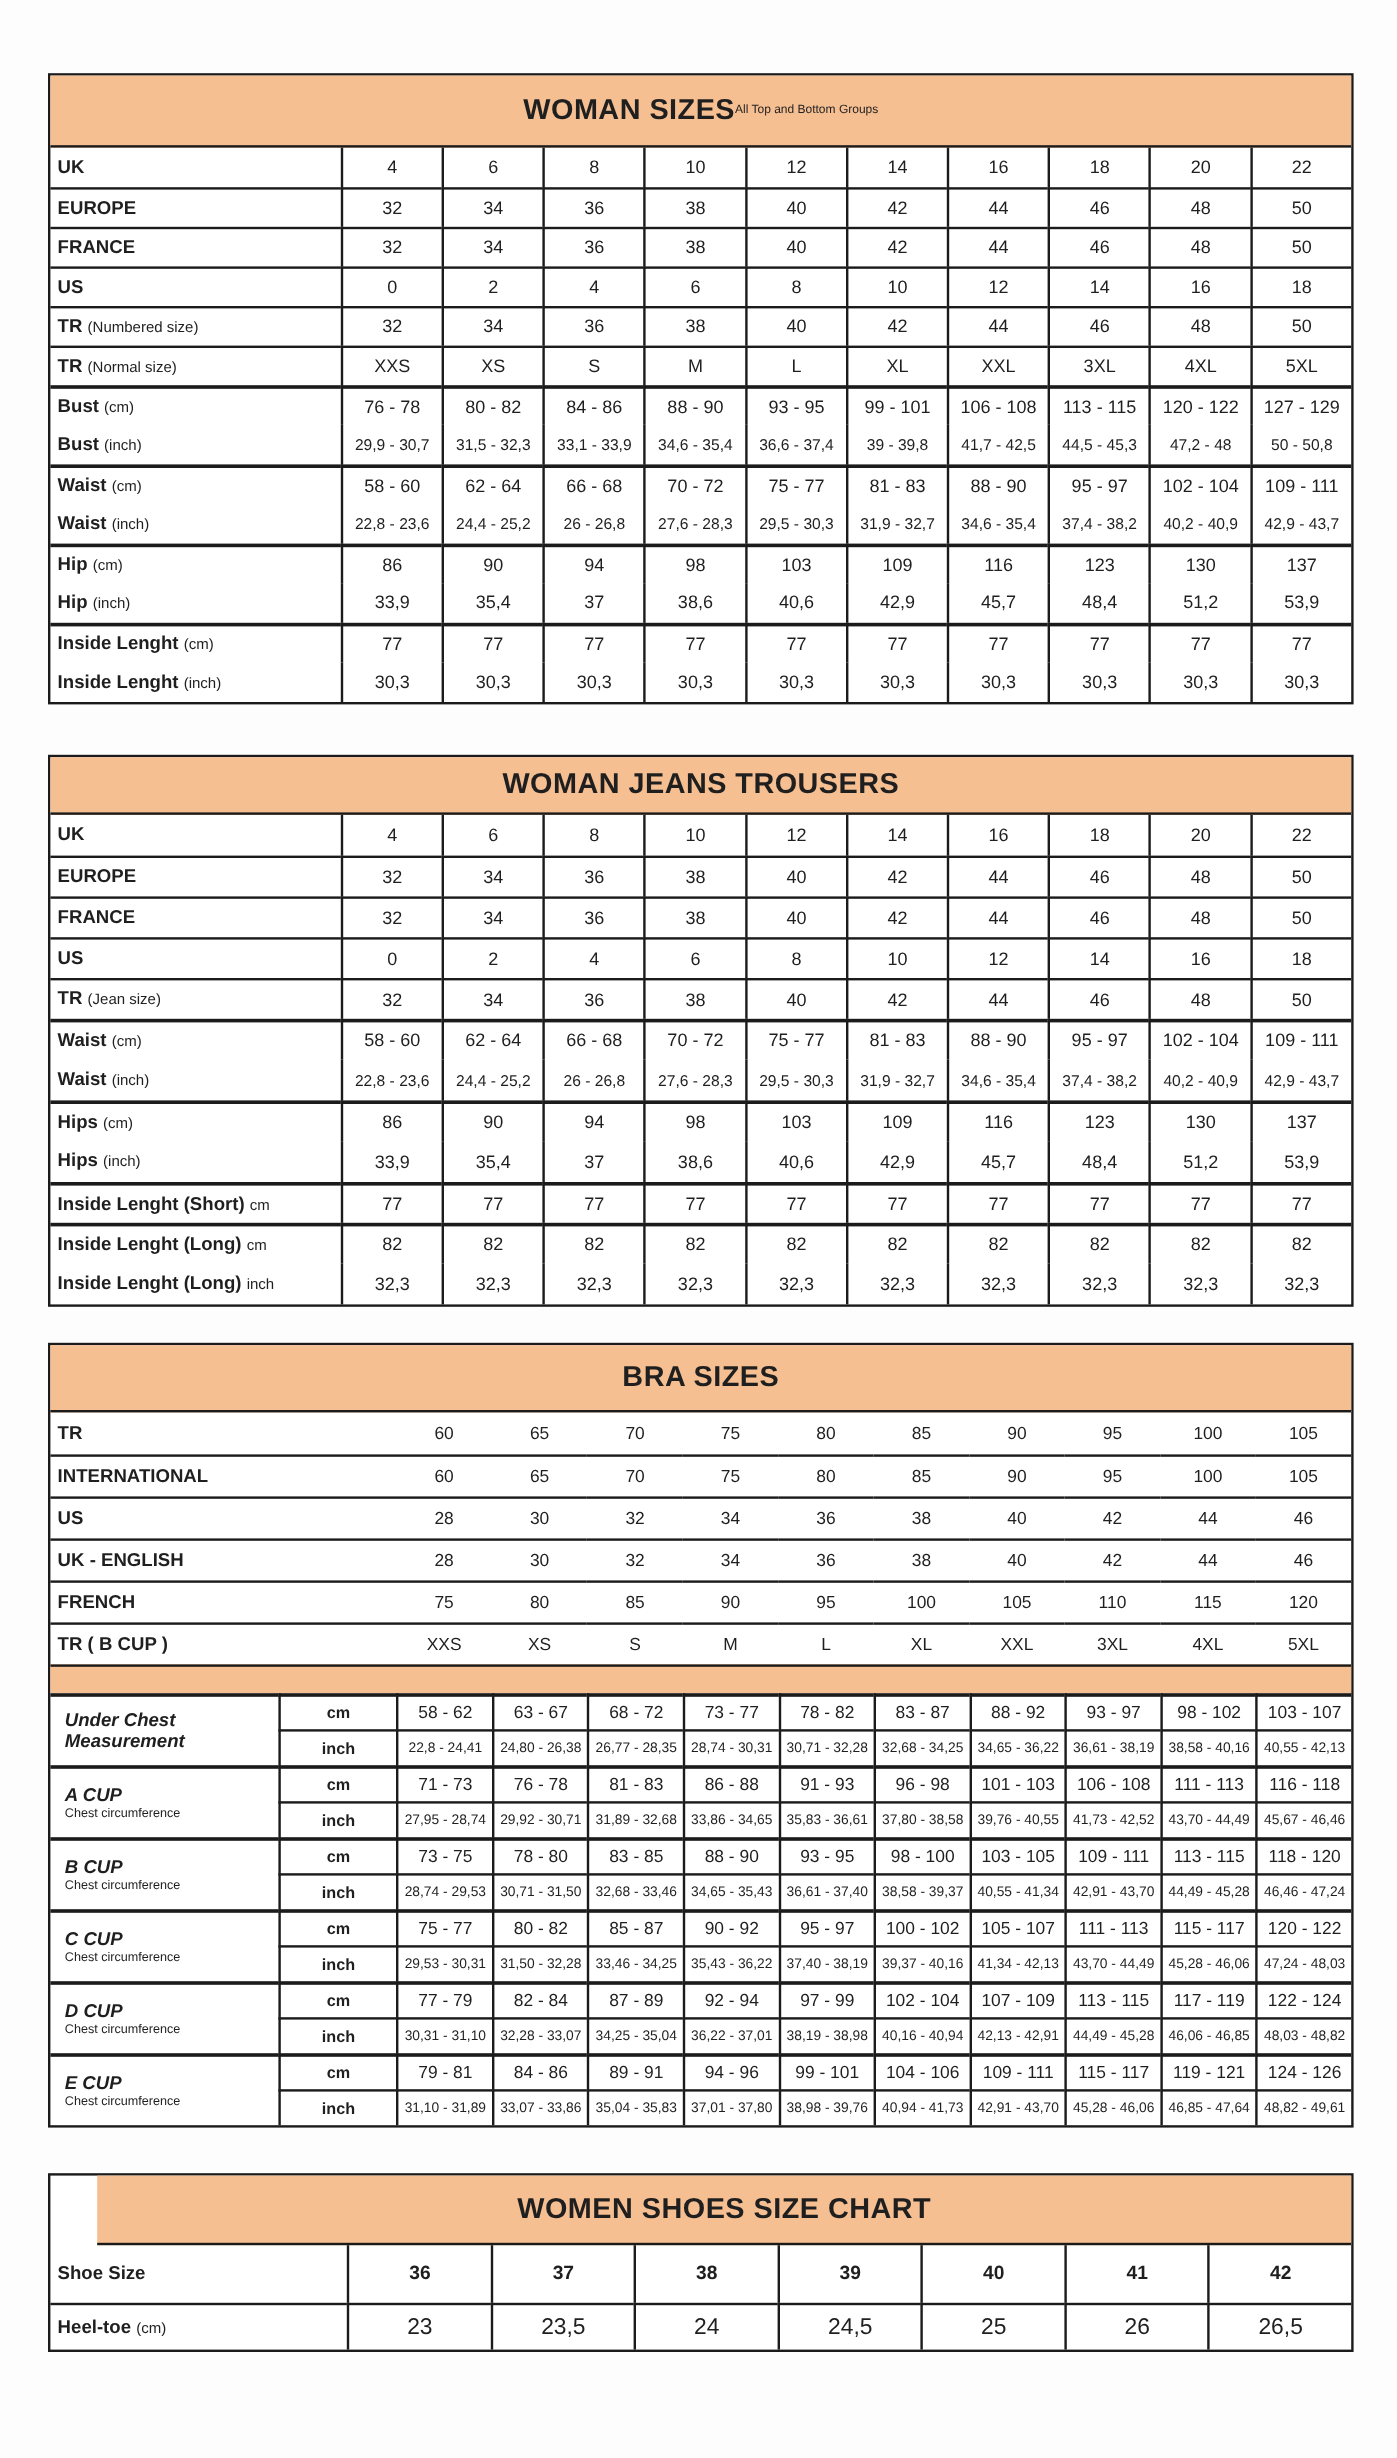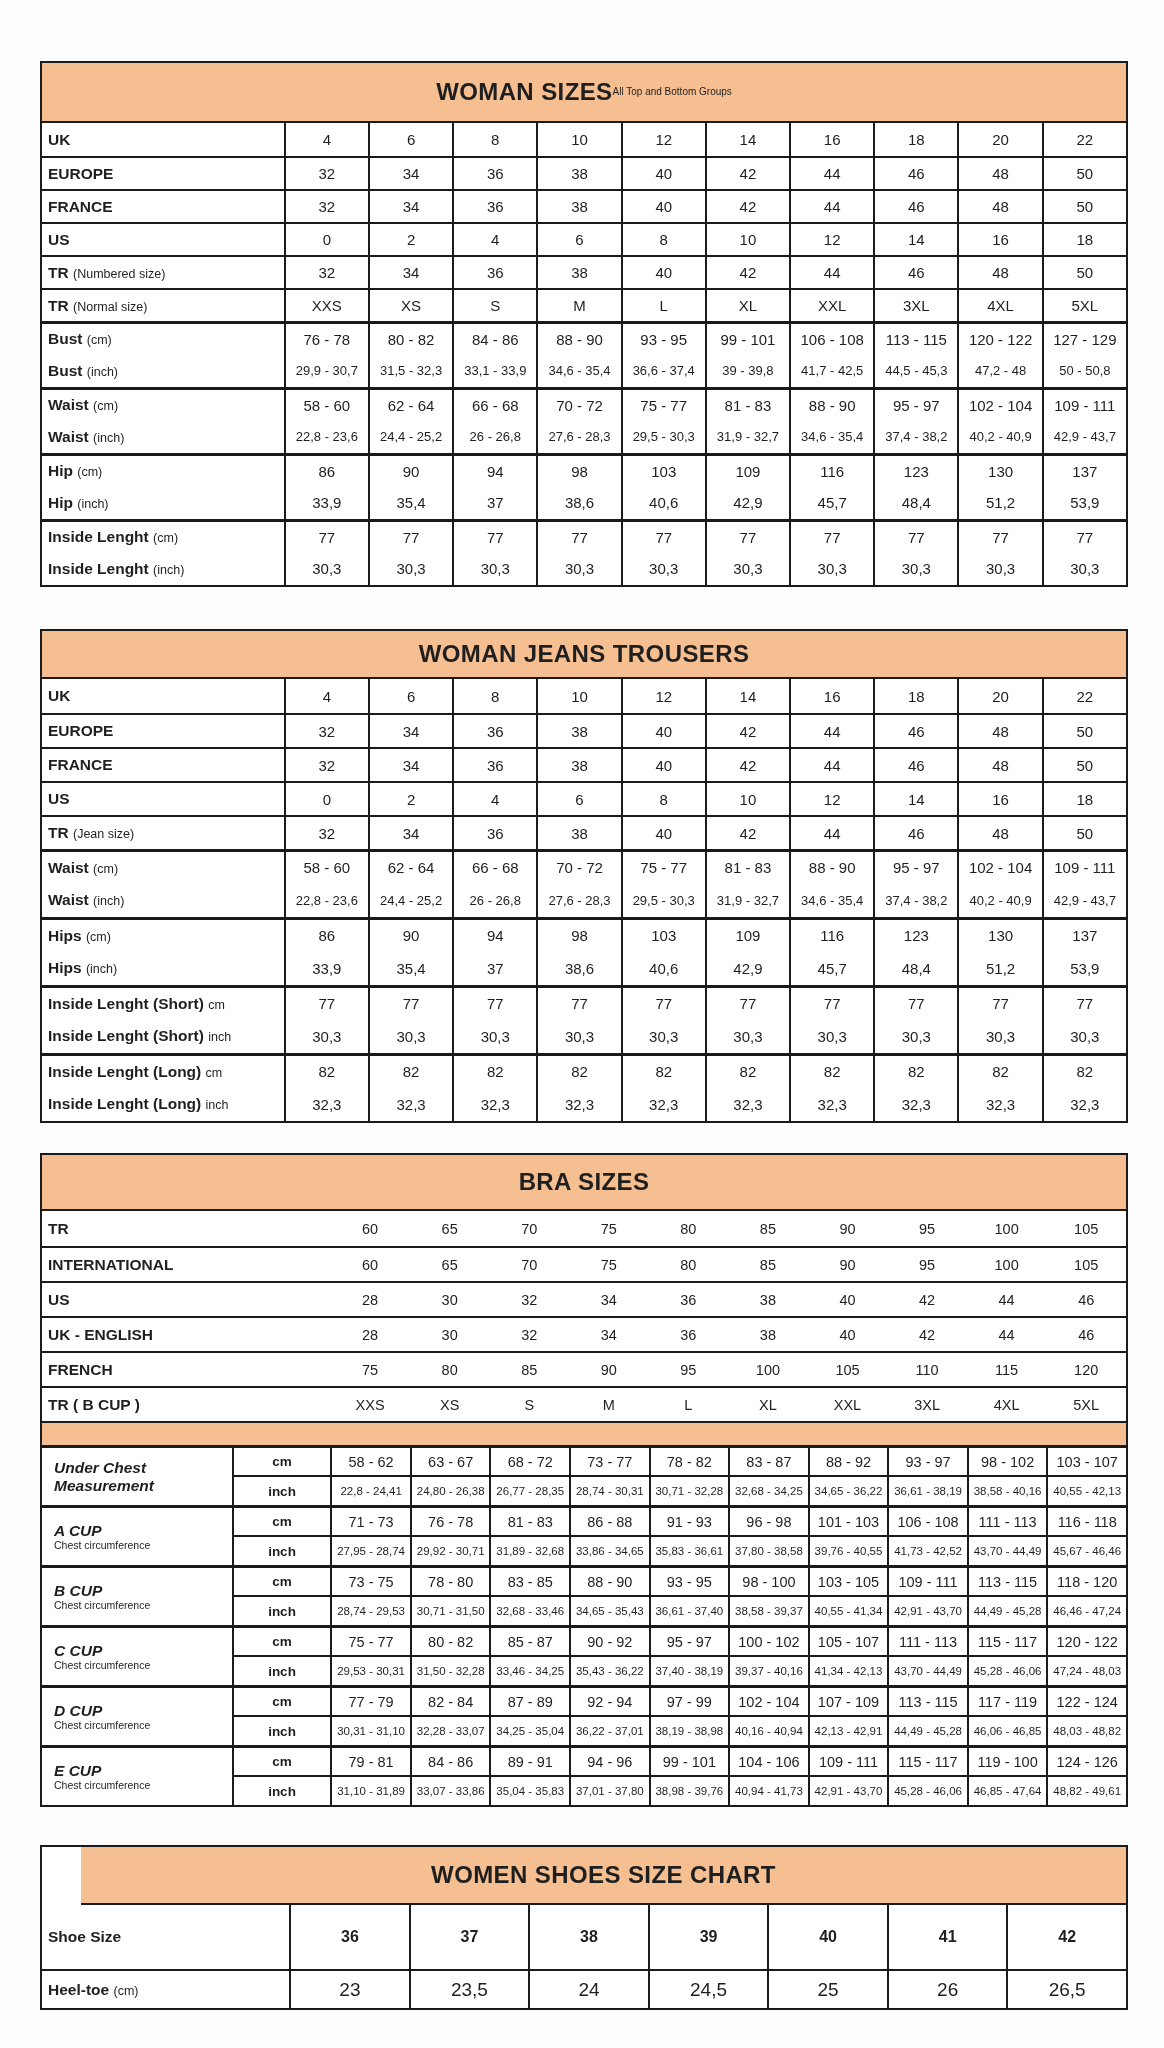--- a/index.html
+++ b/index.html
@@ -48,21 +48,21 @@
   #t-bra .val { font-size: 14.5px; }
   #t-bra .val.sm { font-size: 11.5px; }
   #t-bra tr.sep-row { height: 24px; }
   #t-bra td.sep { background: var(--orange); border-left: none; }
   #t-bra tbody.cup tr { height: 30px; }
   .unit { font-weight: 700; font-size: 13.5px; }
   .lbl-cup { text-align: left; padding-left: 12px; white-space: normal; line-height: 1.15; }
   .lbl-cup .lb { display: block; font-weight: 700; font-size: 15.5px; font-style: italic; }
   .lbl-cup .ls { display: block; font-weight: 400; font-size: 10.5px; }
 
-  #t-shoes tbody:nth-of-type(1) tr { height: 64px; }
+  #t-shoes tbody:nth-of-type(1) tr { height: 48px; }
   #t-shoes tbody:nth-of-type(2) tr { height: 39px; }
   #t-shoes tr.big .val { font-weight: 700; font-size: 16px; }
   #t-shoes .val { font-size: 19px; }
 
   #sec-woman { margin-top: 61px; }
   #sec-jeans { margin-top: 42px; }
   #sec-bra   { margin-top: 30px; }
   #sec-shoes { margin-top: 38px; }
 </style>
 </head>
@@ -429,33 +429,20 @@
           <td class="val">77</td>
           <td class="val">77</td>
           <td class="val">77</td>
           <td class="val">77</td>
           <td class="val">77</td>
           <td class="val">77</td>
           <td class="val">77</td>
           <td class="val">77</td>
           <td class="val">77</td>
           <td class="val">77</td>
-        </tr>
-        <tr class="sub">
-          <td class="lbl nl"><span class="lb">Inside Lenght (Short)</span> <span class="ln">inch</span></td>
-          <td class="val">30,3</td>
-          <td class="val">30,3</td>
-          <td class="val">30,3</td>
-          <td class="val">30,3</td>
-          <td class="val">30,3</td>
-          <td class="val">30,3</td>
-          <td class="val">30,3</td>
-          <td class="val">30,3</td>
-          <td class="val">30,3</td>
-          <td class="val">30,3</td>
         </tr>
       </tbody>
       <tbody class="grp thick">
         <tr>
           <td class="lbl nl"><span class="lb">Inside Lenght (Long)</span> <span class="ln">cm</span></td>
           <td class="val">82</td>
           <td class="val">82</td>
           <td class="val">82</td>
           <td class="val">82</td>
           <td class="val">82</td>
@@ -754,21 +741,21 @@
           </td>
           <td class="unit">cm</td>
           <td class="val">79 - 81</td>
           <td class="val">84 - 86</td>
           <td class="val">89 - 91</td>
           <td class="val">94 - 96</td>
           <td class="val">99 - 101</td>
           <td class="val">104 - 106</td>
           <td class="val">109 - 111</td>
           <td class="val">115 - 117</td>
-          <td class="val">119 - 100</td>
+          <td class="val">119 - 121</td>
           <td class="val">124 - 126</td>
         </tr>
         <tr>
           <td class="unit">inch</td>
           <td class="val sm">31,10 - 31,89</td>
           <td class="val sm">33,07 - 33,86</td>
           <td class="val sm">35,04 - 35,83</td>
           <td class="val sm">37,01 - 37,80</td>
           <td class="val sm">38,98 - 39,76</td>
           <td class="val sm">40,94 - 41,73</td>

